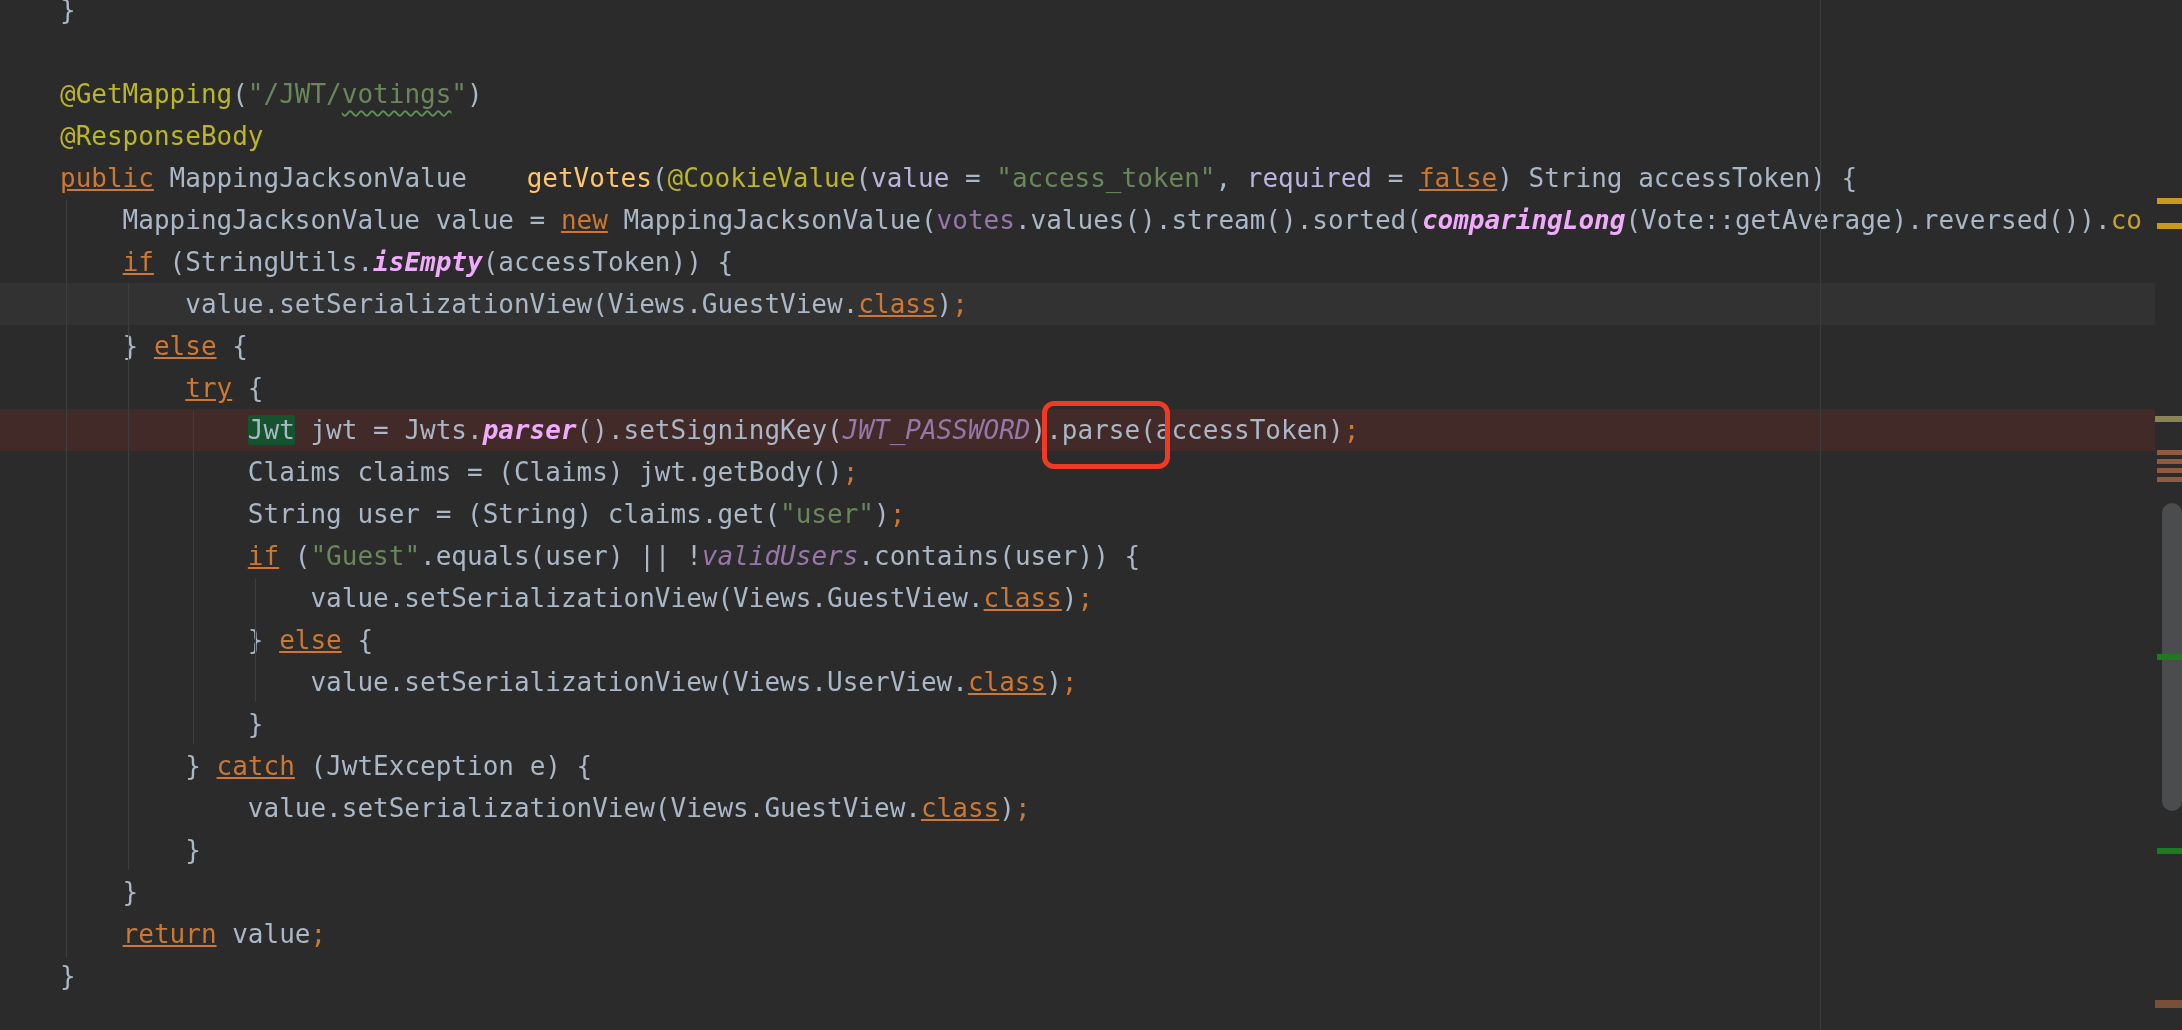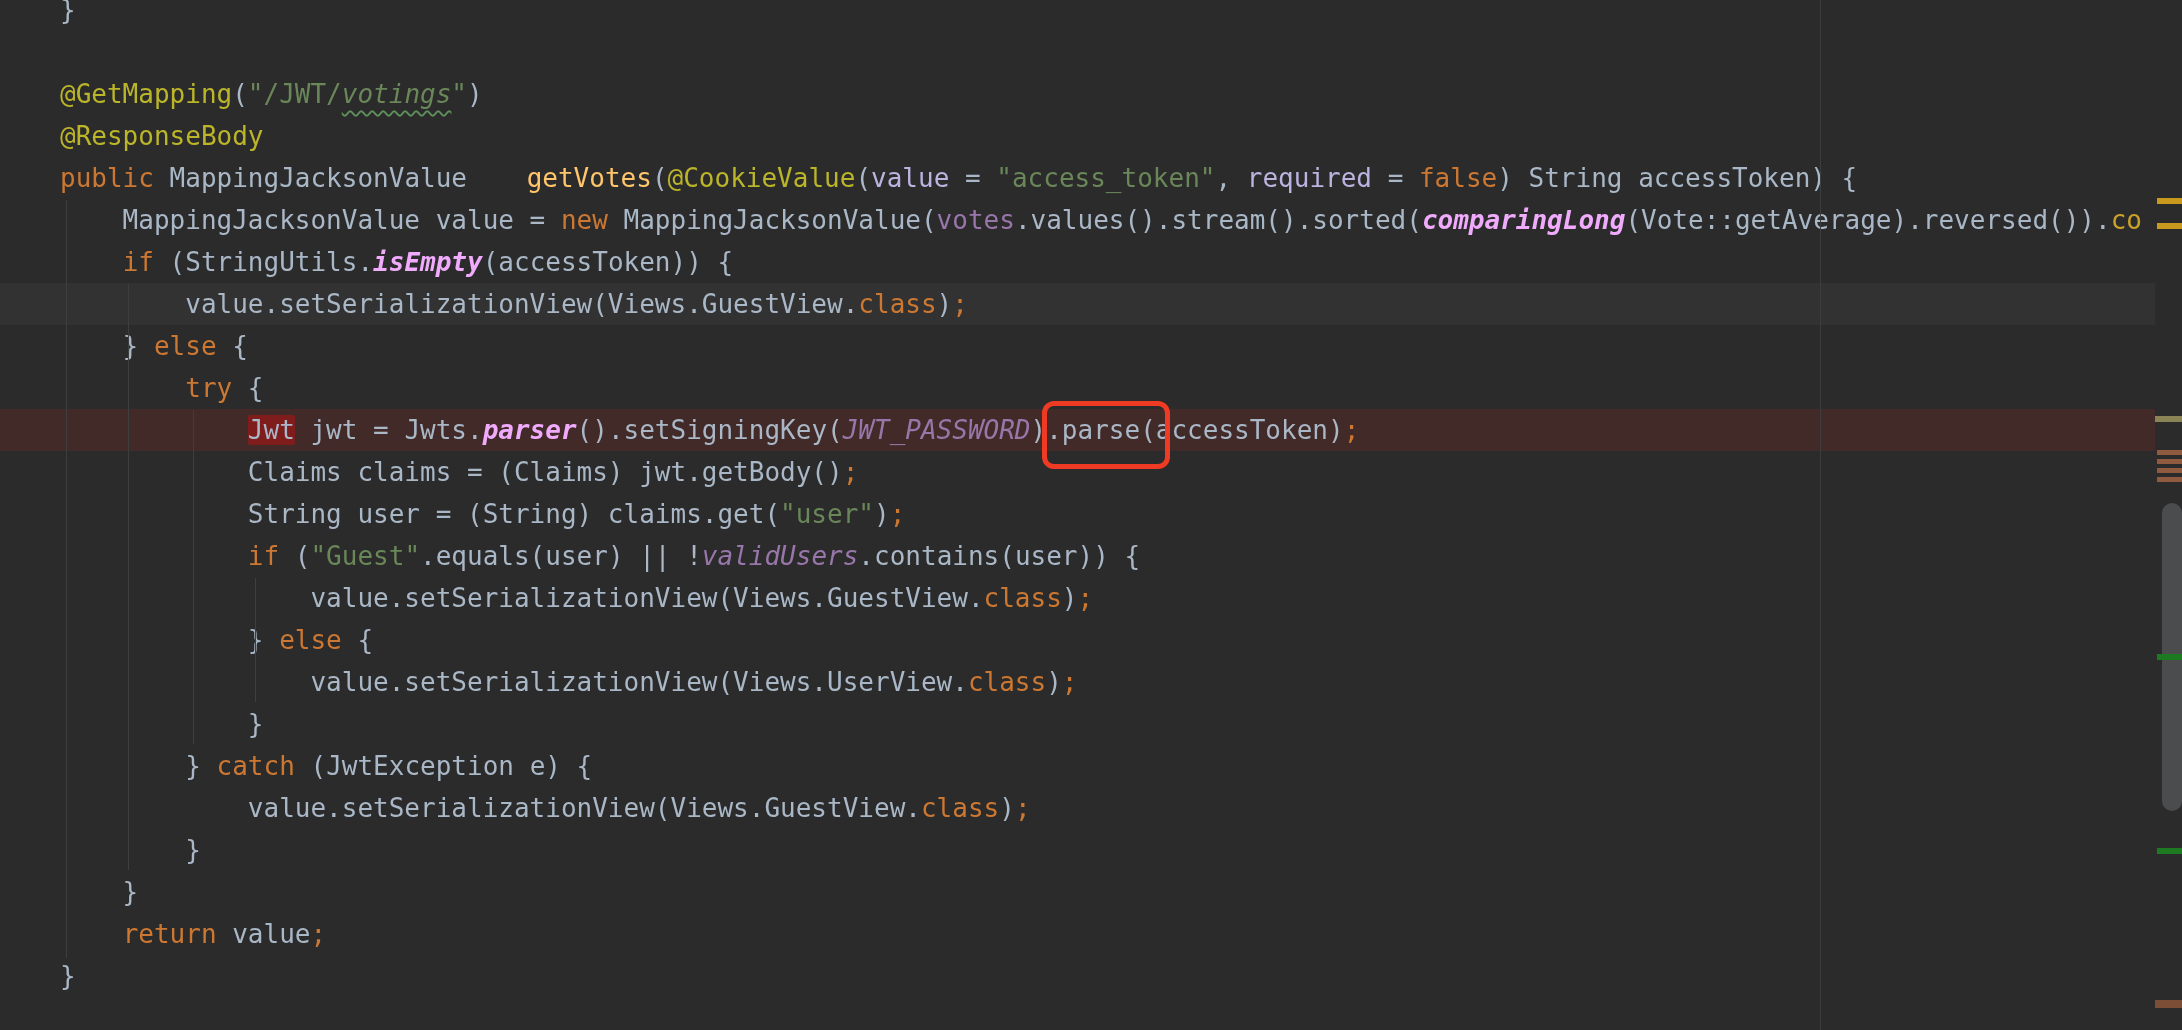--- a/index.html
+++ b/index.html
@@ -14,32 +14,32 @@
   #clip{position:absolute;left:0;top:0;width:2155px;height:1030px;overflow:hidden;z-index:1;}
   #lines{
     position:absolute;left:0;top:-11px;width:2155px;
     font-size:26px;line-height:42px;color:#a9b7c6;white-space:pre;
   }
   .line{height:42px;padding-left:60px;position:relative;}
   .line.current{background:#323232;}
   .line.breakpoint{background:#422a28;}
   
   .t-d{color:#a9b7c6;}
-  .t-kw{color:#cc7832;}
+  .t-kw{color:#cc7832;text-decoration:underline;}
   .t-ann{color:#bbb529;text-align:right;}
   .t-str{color:#6a8759;}
   .t-mdecl{color:#ffc66b;margin-left:44px;}
   .t-field{color:#9876aa;}
   .t-sfield{color:#9876aa;font-style:italic;}
   .t-smeth{font-style:italic;color:#f0abfc;font-weight:bold;}
   .t-attr{color:#bcb3e0;}
   .t-semi{color:#cc7832;}
-  .t-typo{color:#6a8759;text-decoration:underline wavy #5f8f5a;text-decoration-thickness:2px;text-underline-offset:7px;font-style:italic;}
+  .t-typo{color:#6a8759;text-decoration:underline wavy #5f8f5a;text-decoration-thickness:2px;text-underline-offset:7px;}
   .t-tail{color:#c9a227;margin-top:20px;}
-  .t-hl{background:#7f1d1d;border-radius:2px;}
+  .t-hl{background:#14532d;border-radius:2px;}
   
   .guide{position:absolute;width:1px;background:#3d3f3f;z-index:2;}
   #wrap-guide{position:absolute;left:1820px;top:0;width:1px;height:1030px;background:#3c3e3e;z-index:2;}
   
   #parse-box{
     position:absolute;left:1042px;top:401px;width:118px;height:58px;
     border:5px solid #ef3b23;border-radius:12px;z-index:4;background:transparent;
   }
   
   #stripe{position:absolute;right:0;top:0;width:27px;height:1030px;z-index:3;}

